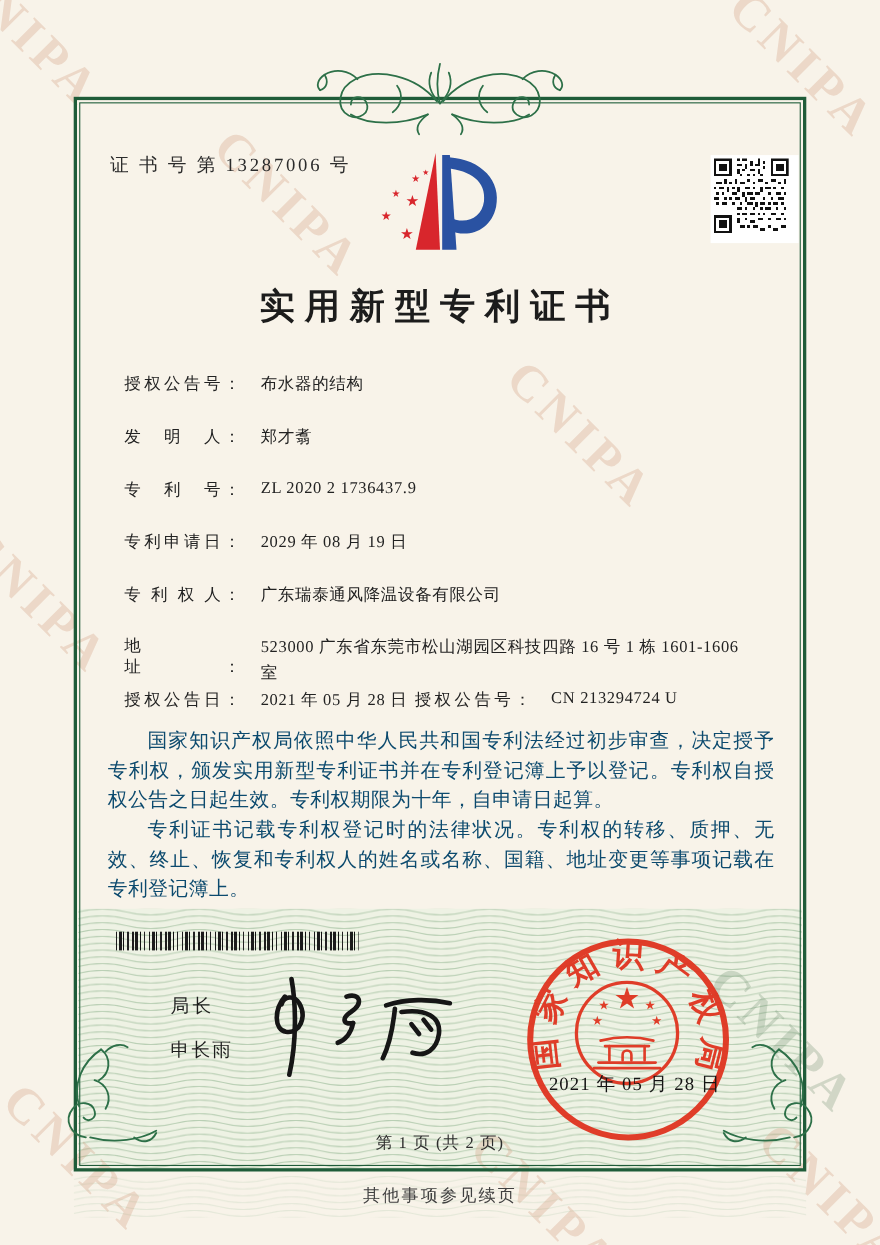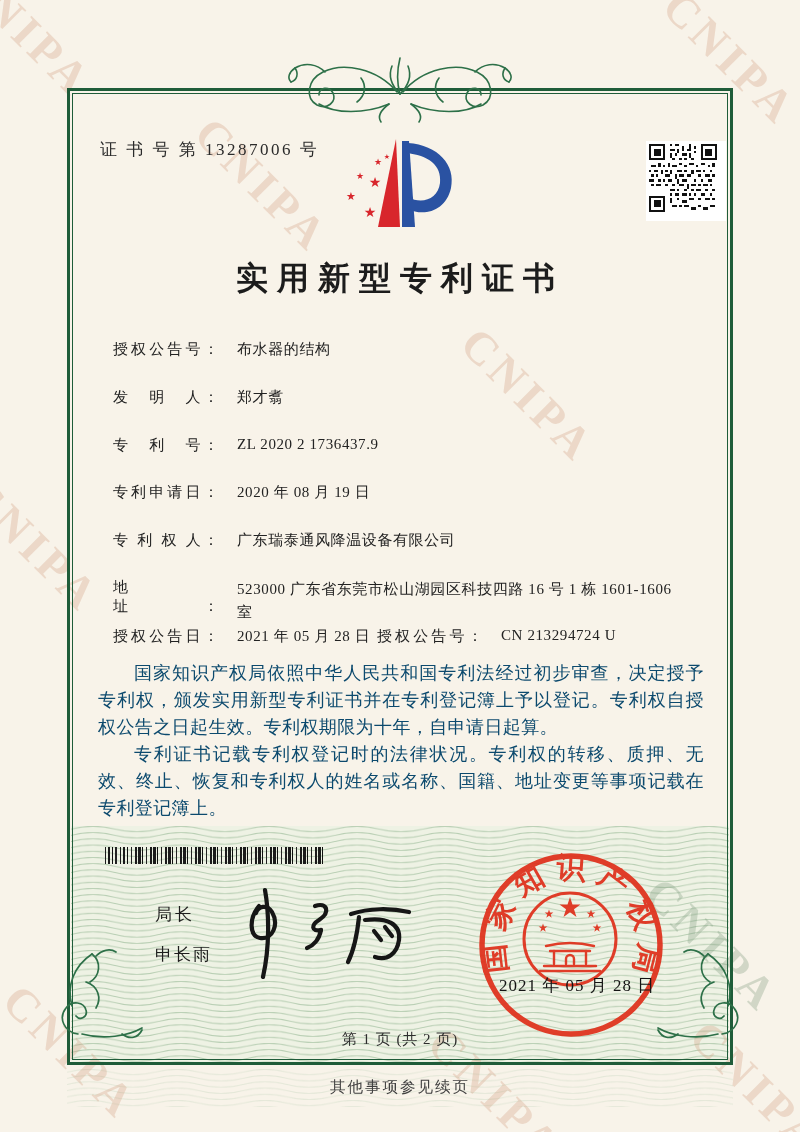--- a/index.html
+++ b/index.html
@@ -180,21 +180,21 @@
       <div class="frow" style="top:0">
         <span class="flabel">授权公告号：</span><span class="fvalue">布水器的结构</span>
       </div>
       <div class="frow" style="top:48px">
         <span class="flabel">发　明　人：</span><span class="fvalue">郑才翥</span>
       </div>
       <div class="frow" style="top:96px">
         <span class="flabel">专　利　号：</span><span class="fvalue">ZL 2020 2 1736437.9</span>
       </div>
       <div class="frow" style="top:143px">
-        <span class="flabel">专利申请日：</span><span class="fvalue">2020 年 08 月 19 日</span>
+        <span class="flabel">专利申请日：</span><span class="fvalue">2029 年 08 月 19 日</span>
       </div>
       <div class="frow" style="top:191px">
         <span class="flabel">专 利 权 人：</span><span class="fvalue">广东瑞泰通风降温设备有限公司</span>
       </div>
       <div class="frow" style="top:238px">
         <span class="flabel">地　　　　址：</span><span class="fvalue fvalue-addr">523000 广东省东莞市松山湖园区科技四路 16 号 1 栋 1601-1606 室</span>
       </div>
       <div class="frow" style="top:287px;width:610px">
         <span class="flabel">授权公告日：</span><span class="fvalue">2021 年 05 月 28 日</span>
         <span class="pair2">

